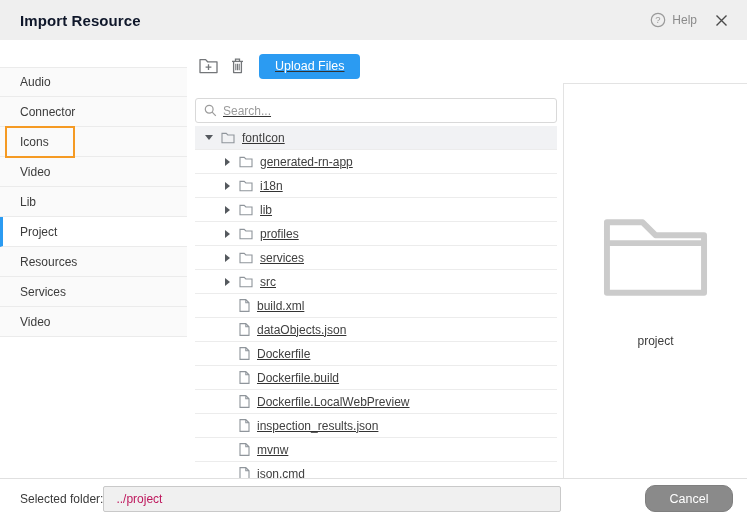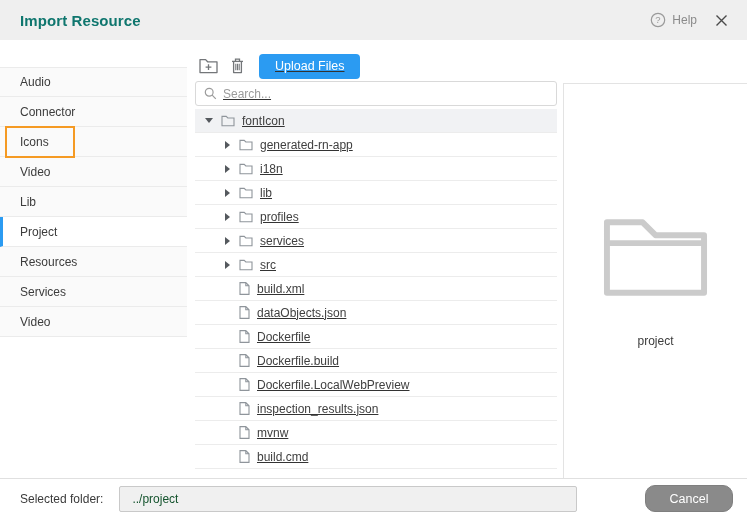--- a/index.html
+++ b/index.html
@@ -8,21 +8,21 @@
     width:747px; height:526px; overflow:hidden; position:relative;
     font-family:"Liberation Sans", sans-serif; color:#333;
   }
   .dialog { width:747px; height:526px; display:flex; flex-direction:column; background:#fff; }
 
   
   .titlebar {
     height:40px; background:#efefef; flex:0 0 40px;
     display:flex; align-items:center; padding:0 16px 0 20px;
   }
-  .title { font-size:15px; font-weight:700; color:#0f766e; letter-spacing:.1px; }
+  .title { font-size:15px; font-weight:700; color:#0f172a; letter-spacing:.1px; }
   .titlebar-right { margin-left:auto; display:flex; align-items:center; gap:14px; }
   .help-btn { display:flex; align-items:center; gap:6px; cursor:pointer; }
   .help-label { font-size:12px; color:#8a8a8a; }
   .close-btn { width:20px; height:20px; display:flex; align-items:center; justify-content:center; cursor:pointer; }
 
   
   .body { flex:1 1 auto; display:flex; height:438px; overflow:hidden; }
 
   
   .sidebar { width:187px; flex:0 0 187px; padding-top:27px; position:relative; }
@@ -42,21 +42,21 @@
   .middle { width:376px; flex:0 0 376px; padding:0 6px 0 8px; display:flex; flex-direction:column;text-decoration:underline; }
   .toolbar { margin-top:13px; height:26px; display:flex; align-items:center; }
   .icon-btn { width:26px; height:22px; display:flex; align-items:center; justify-content:center; cursor:pointer; }
   .icon-btn + .icon-btn { margin-left:3px; }
   .upload-btn {
     margin-left:9px; height:25px; padding:0 16px; background:#2b9bf2; color:#fff;
     border:none; border-radius:4px; font-size:12.5px; font-family:"Liberation Sans",sans-serif;
     cursor:pointer;
   }
   .searchbox {
-    margin-top:2px; height:25px; border:1px solid #d9d9d9; border-radius:3px;
+    margin-top:19px; height:25px; border:1px solid #d9d9d9; border-radius:3px;
     display:flex; align-items:center; padding:0 8px; background:#fff;
   }
   .searchbox input {
     border:none; outline:none; flex:1; font-size:12px; margin-left:6px;
     font-family:"Liberation Sans",sans-serif; color:#333; background:transparent;
   }
   .searchbox input::placeholder { color:#9b9b9b; }
 
   .tree { margin-top:3px; flex:1; overflow:hidden; }
   .tree-row {
@@ -77,23 +77,23 @@
   }
   .preview-label { margin-top:36px; font-size:12px; color:#3c3c3c; }
 
   
   .footer {
     height:48px; flex:0 0 48px; border-top:1px solid #e0e0e0;
     display:flex; align-items:center; padding:0 14px 8px 20px;
   }
   .footer-label { font-size:12px; color:#3a3a3a; white-space:nowrap; }
   .path-input {
-    margin-left:16px; width:458px; height:26px; background:#f0f0f0;
+    width:458px; height:26px; background:#f0f0f0;
     border:1px solid #c9c9c9; border-radius:2px; padding:0 12px; font-size:12px;
-    color:#14532d; font-family:"Liberation Sans",sans-serif; outline:none;
+    color:#be185d; font-family:"Liberation Sans",sans-serif; outline:none;
   }
   .cancel-btn {
     margin-left:auto; width:88px; height:27px; background:#8a8a8a; color:#fff;
     border:1px solid #7f7f7f; border-radius:10px; font-size:12.5px;
     font-family:"Liberation Sans",sans-serif; cursor:pointer;
   }
 </style>
 </head>
 <body>
 
@@ -289,21 +289,21 @@
               <path d="M1 .6 H6.8 L10 3.8 V12.4 H1 Z M6.8 .6 V3.8 H10" fill="none" stroke="#8f959b" stroke-width="1.1"></path>
             </svg>
           <span class="tlabel">mvnw</span>
         </div>
 
         <div class="tree-row">
           <span class="caret"></span>
           <svg class="tree-ic" width="11" height="13" viewBox="0 0 11 13">
               <path d="M1 .6 H6.8 L10 3.8 V12.4 H1 Z M6.8 .6 V3.8 H10" fill="none" stroke="#8f959b" stroke-width="1.1"></path>
             </svg>
-          <span class="tlabel">build.cmd</span>
+          <span class="tlabel">json.cmd</span>
         </div>
 
       </div>
     </div>
 
     <div class="preview">
       <svg width="109" height="84" viewBox="0 0 110 84">
         <path d="M6 79 V8 H42 L55 21 H104 V79 Z" fill="none" stroke="#cbcbcb" stroke-width="6" stroke-linejoin="round"></path>
         <path d="M6 29 H104" stroke="#cbcbcb" stroke-width="6" fill="none"></path>
       </svg>

